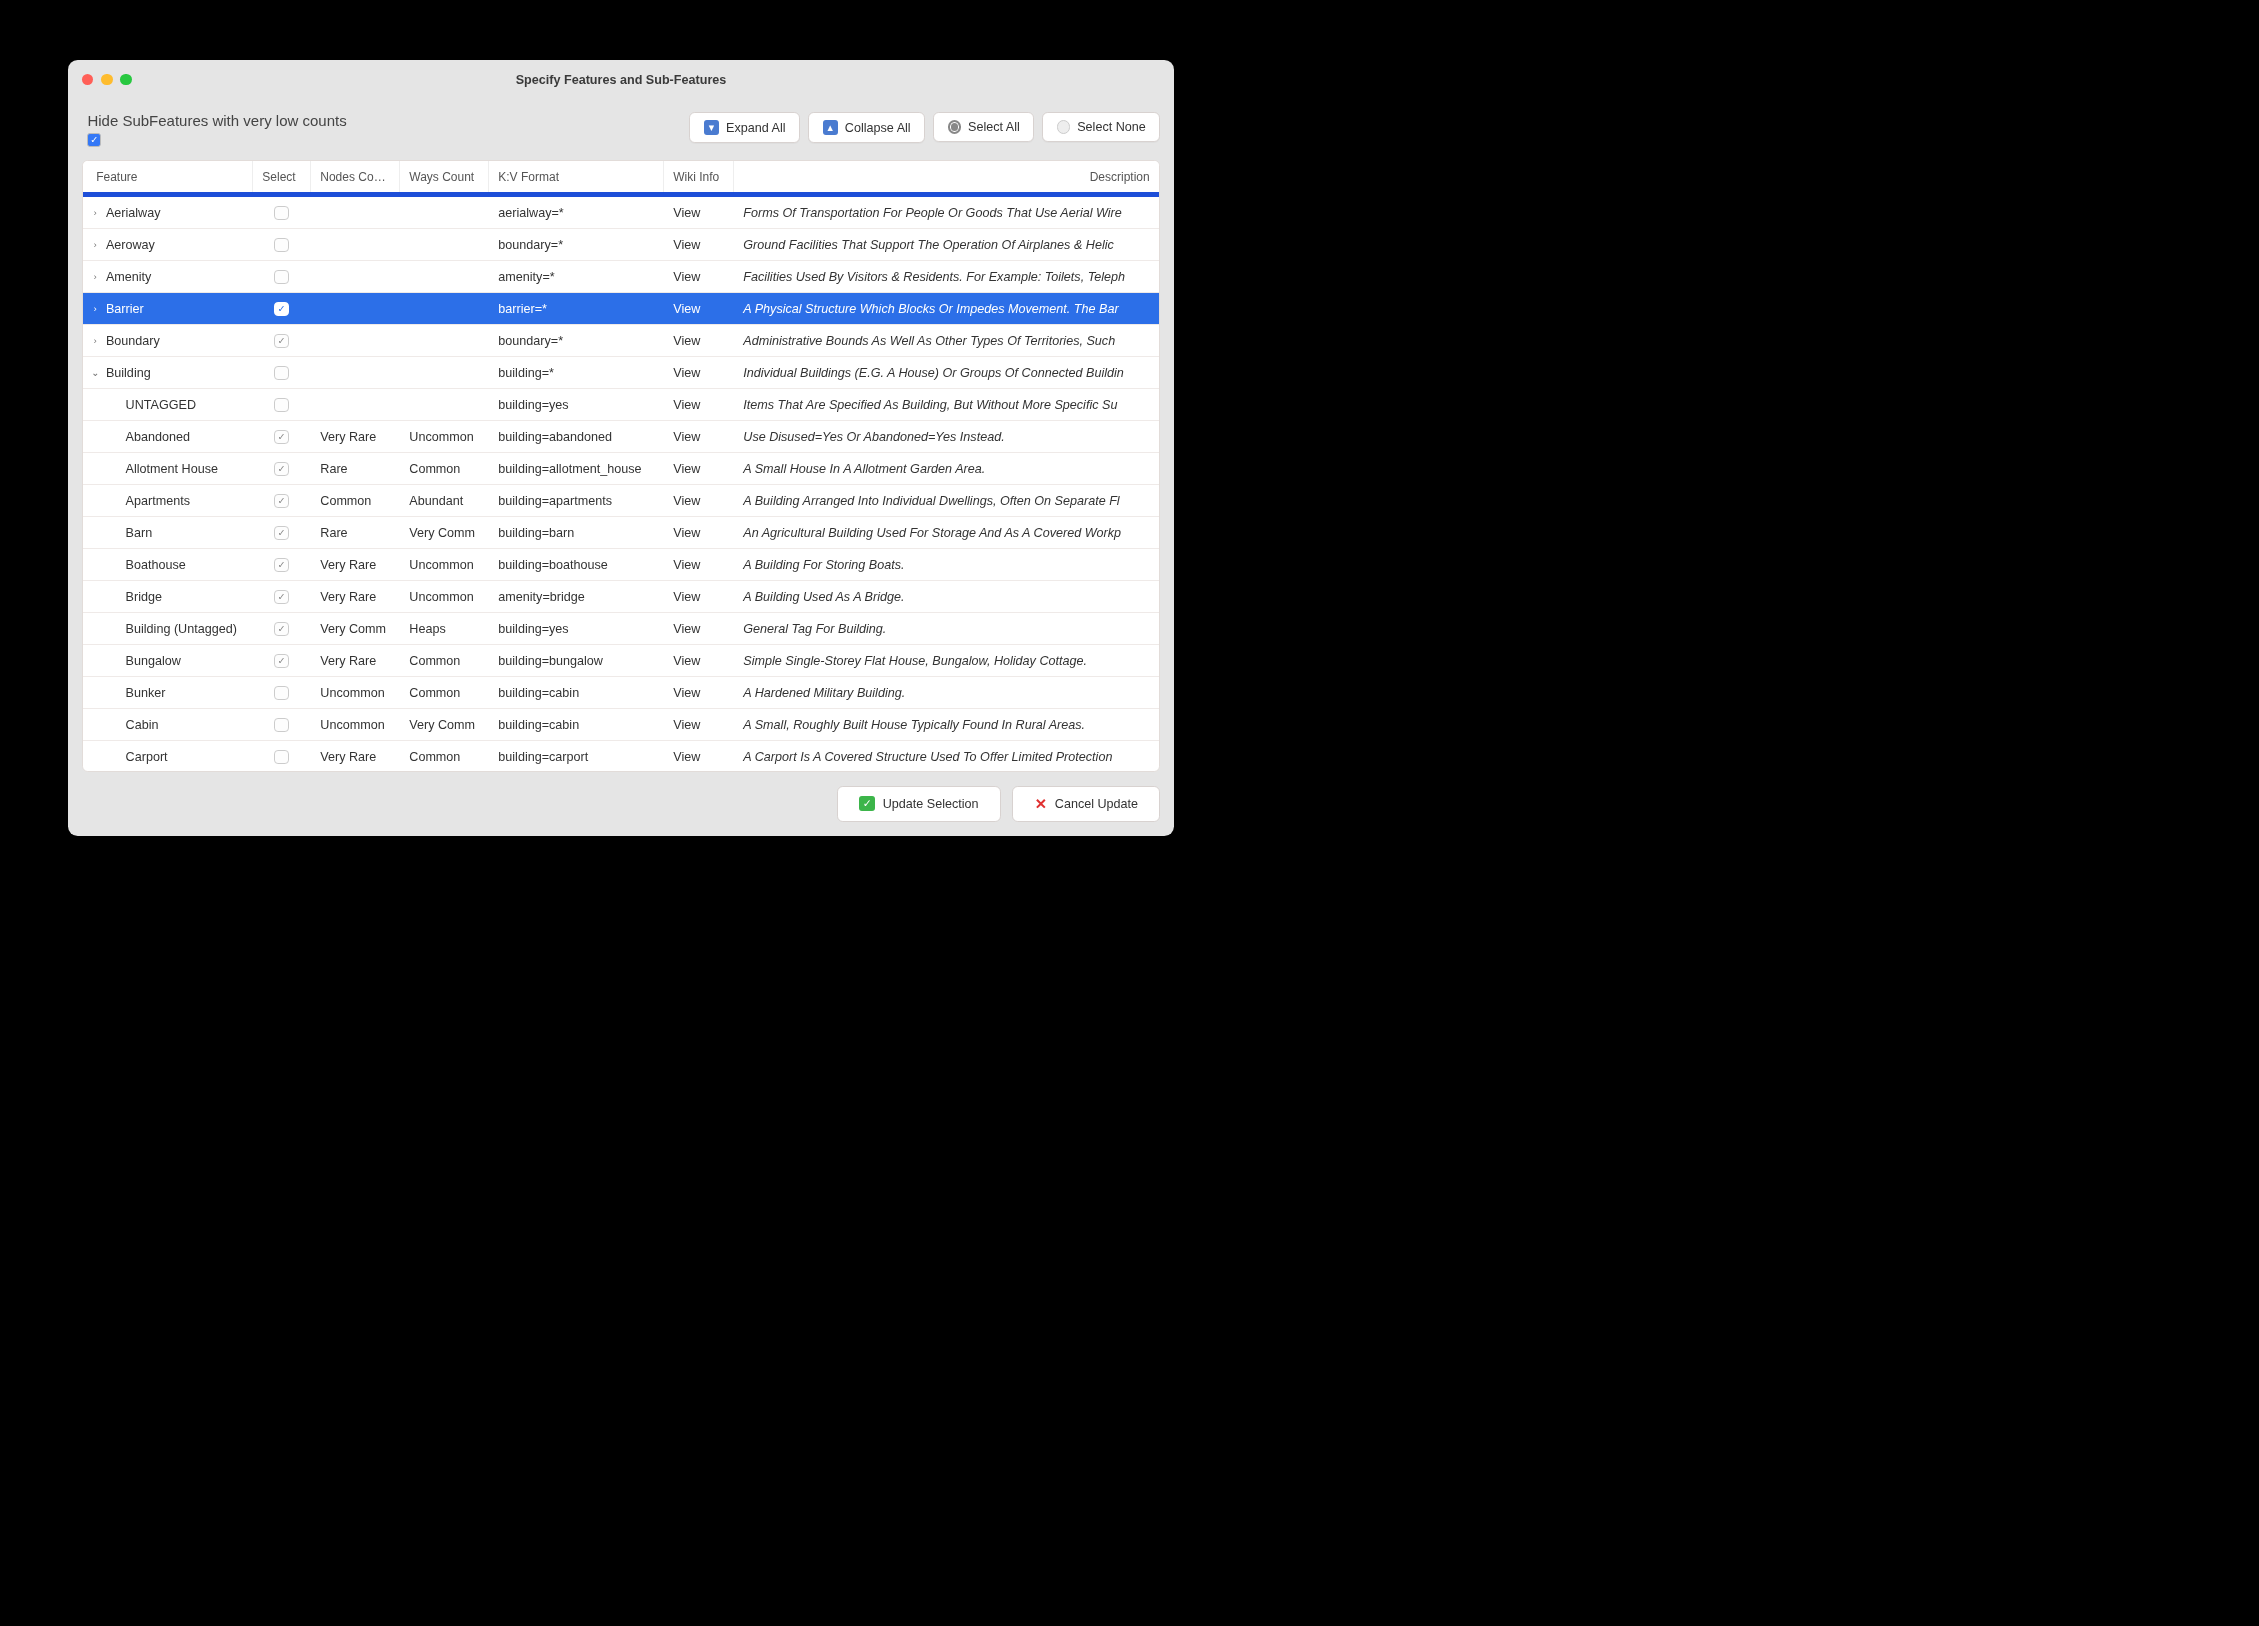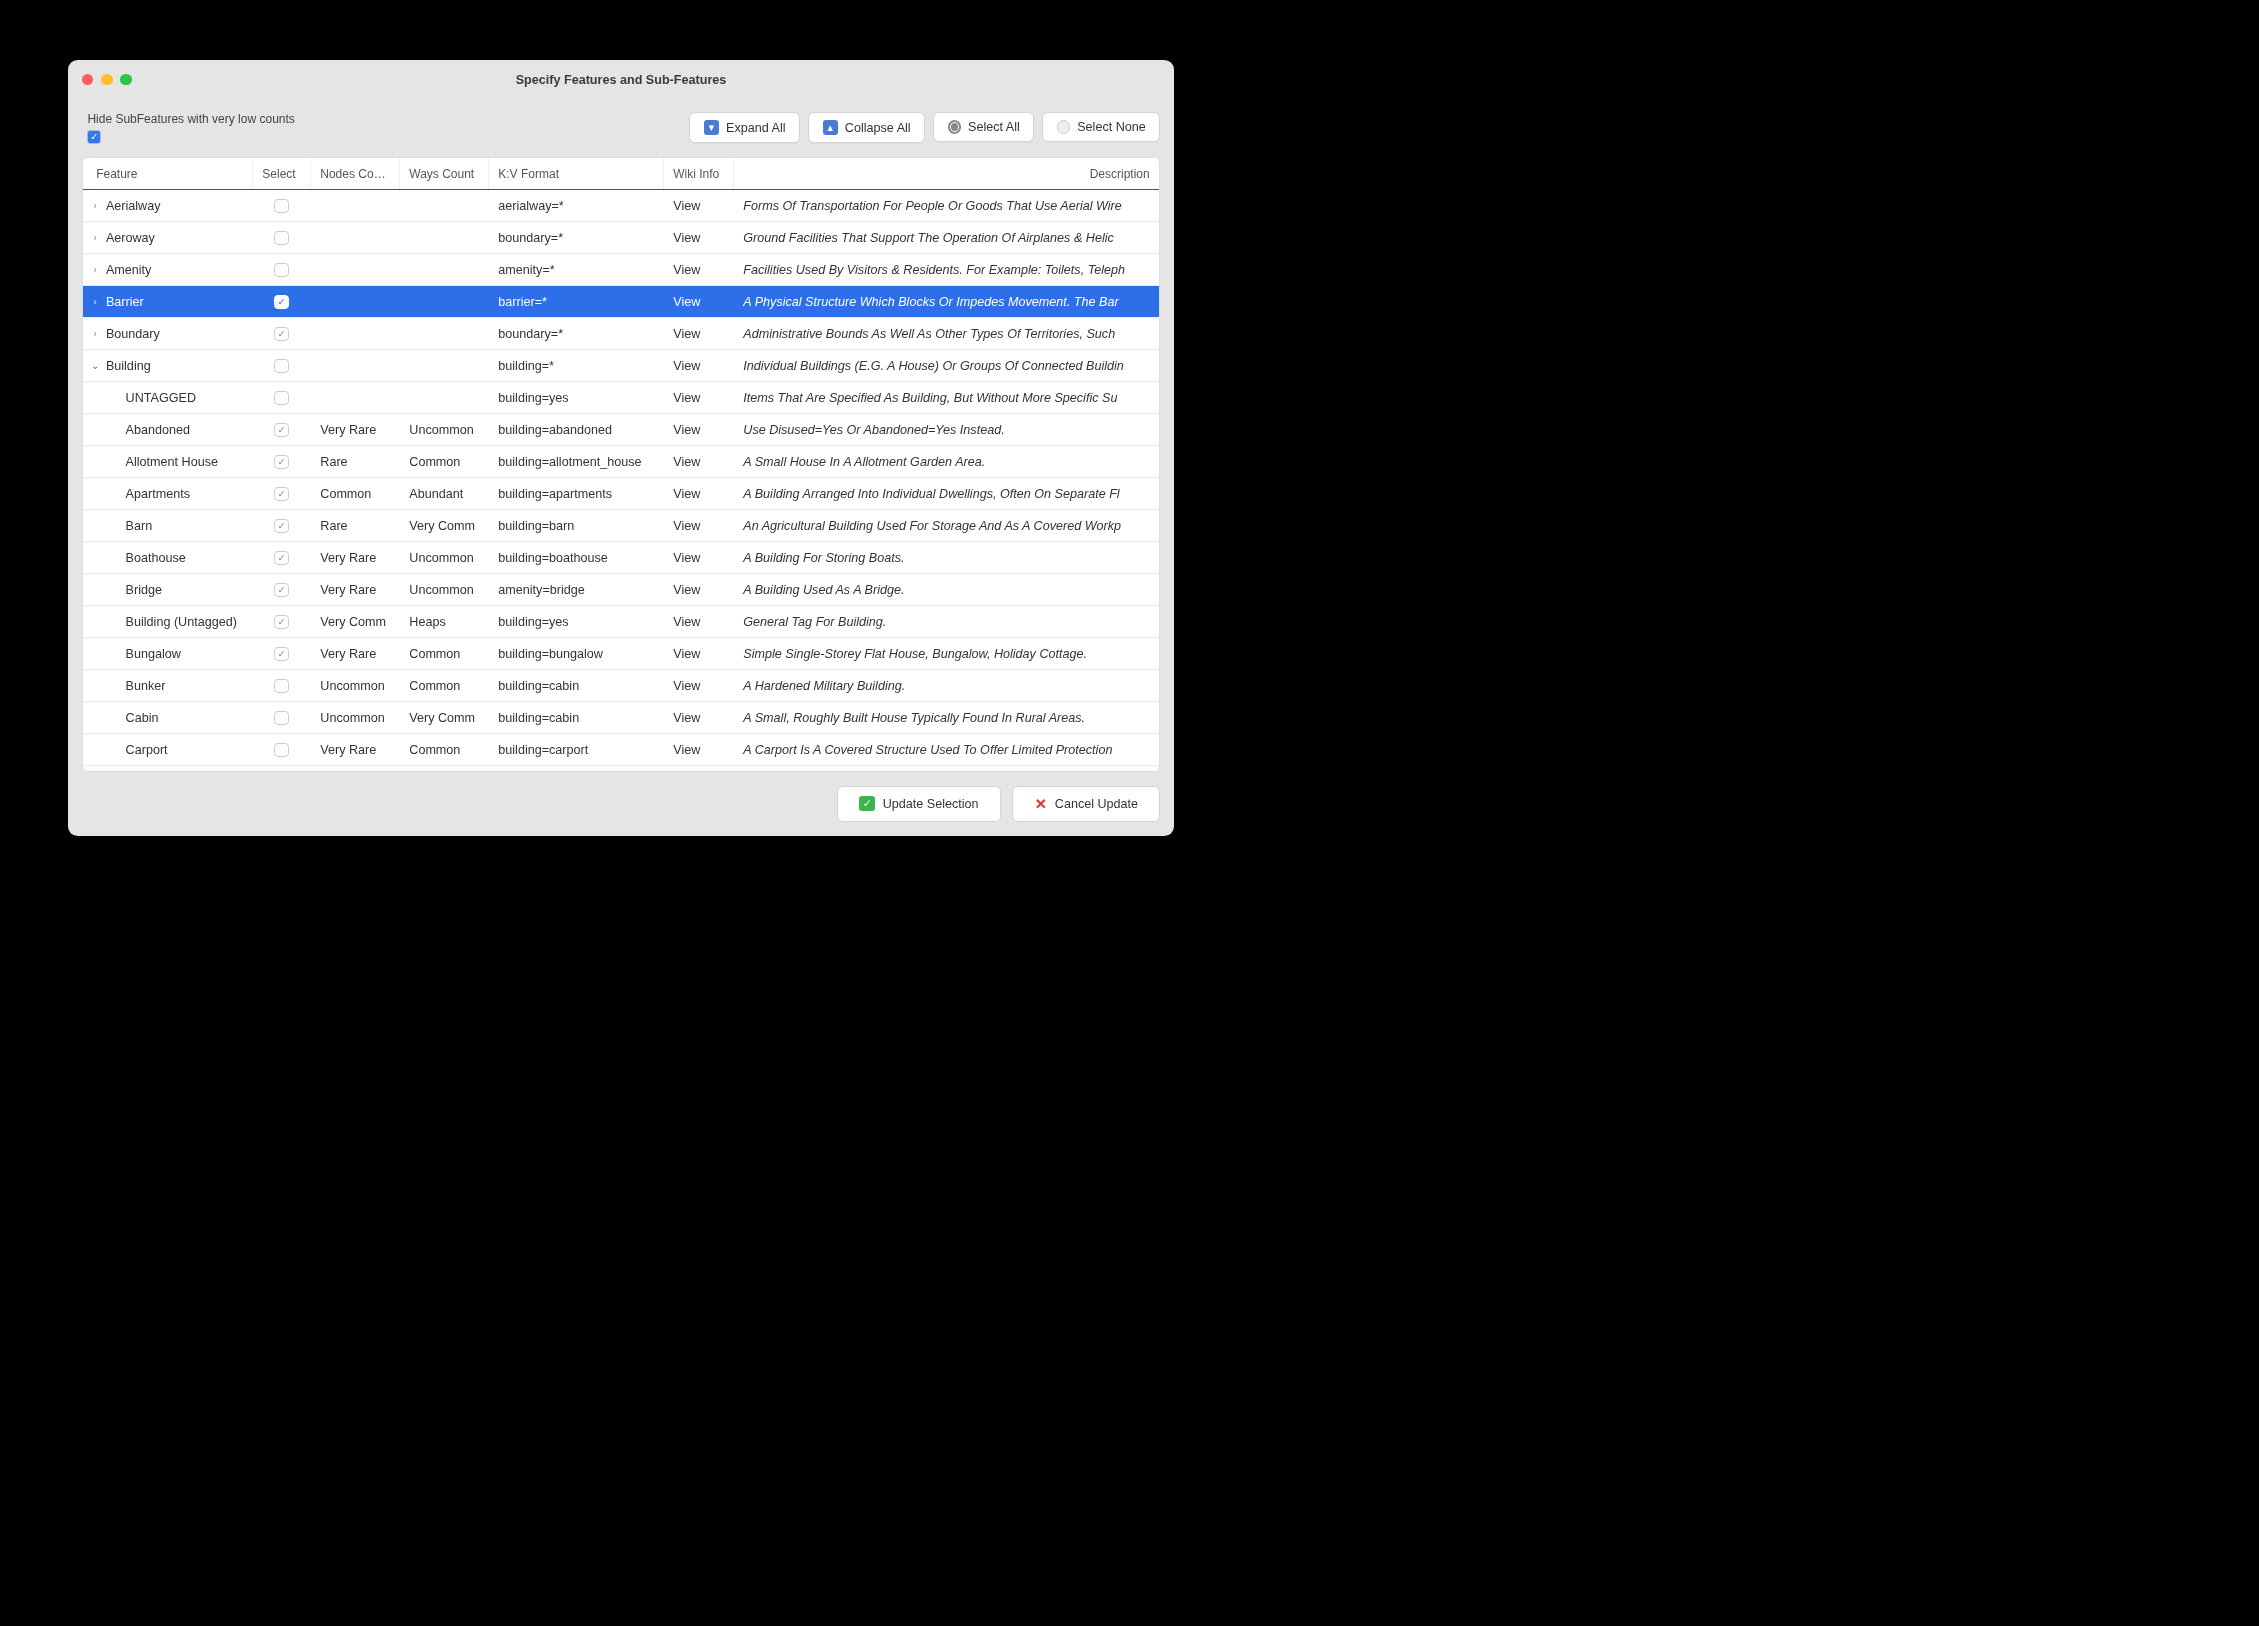--- a/index.html
+++ b/index.html
@@ -60,21 +60,21 @@
     }
     .toolbar {
       display: flex;
       align-items: flex-start;
       padding: 11.6px 13.6px 11.6px 19.4px;
       gap: 7.8px;
     }
     .hide-sub {
       display: flex;
       flex-direction: column;
-      font-size: 12px;
+      font-size: 15px;
       color: #444;
       gap: 3.9px;
     }
     .spacer { flex: 1; }
     .btn {
       background: #fff;
       border: 1px solid #d8d2d0;
       border-radius: 5.8px;
       padding: 6.8px 13.6px;
       font-size: 12.6px;
@@ -117,21 +117,21 @@
       margin: 1.9px 13.6px 0 13.6px;
       background: #fff;
       border: 1px solid #e2dcd9;
       border-radius: 5.8px;
       overflow: hidden;
       display: flex;
       flex-direction: column;
     }
     .thead {
       display: flex;
-      border-bottom: 1px solid #1d4ed8;
+      border-bottom: 5px solid #1d4ed8;
       background: #fff;
       font-size: 12px;
       color: #555;
     }
     .th {
       padding: 8.7px 9.7px;
       border-right: 1px solid #eee;
       white-space: nowrap;
       overflow: hidden;
       text-overflow: ellipsis;

